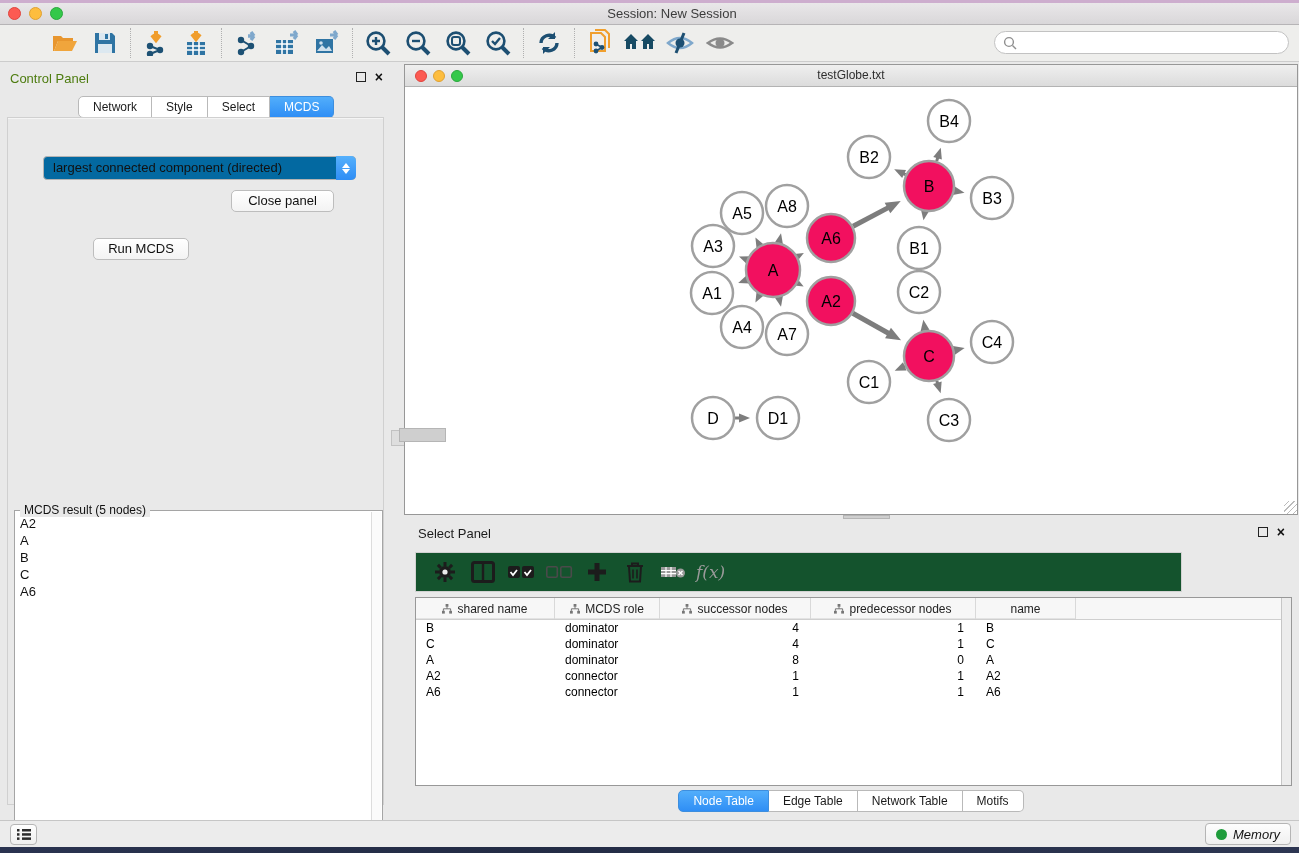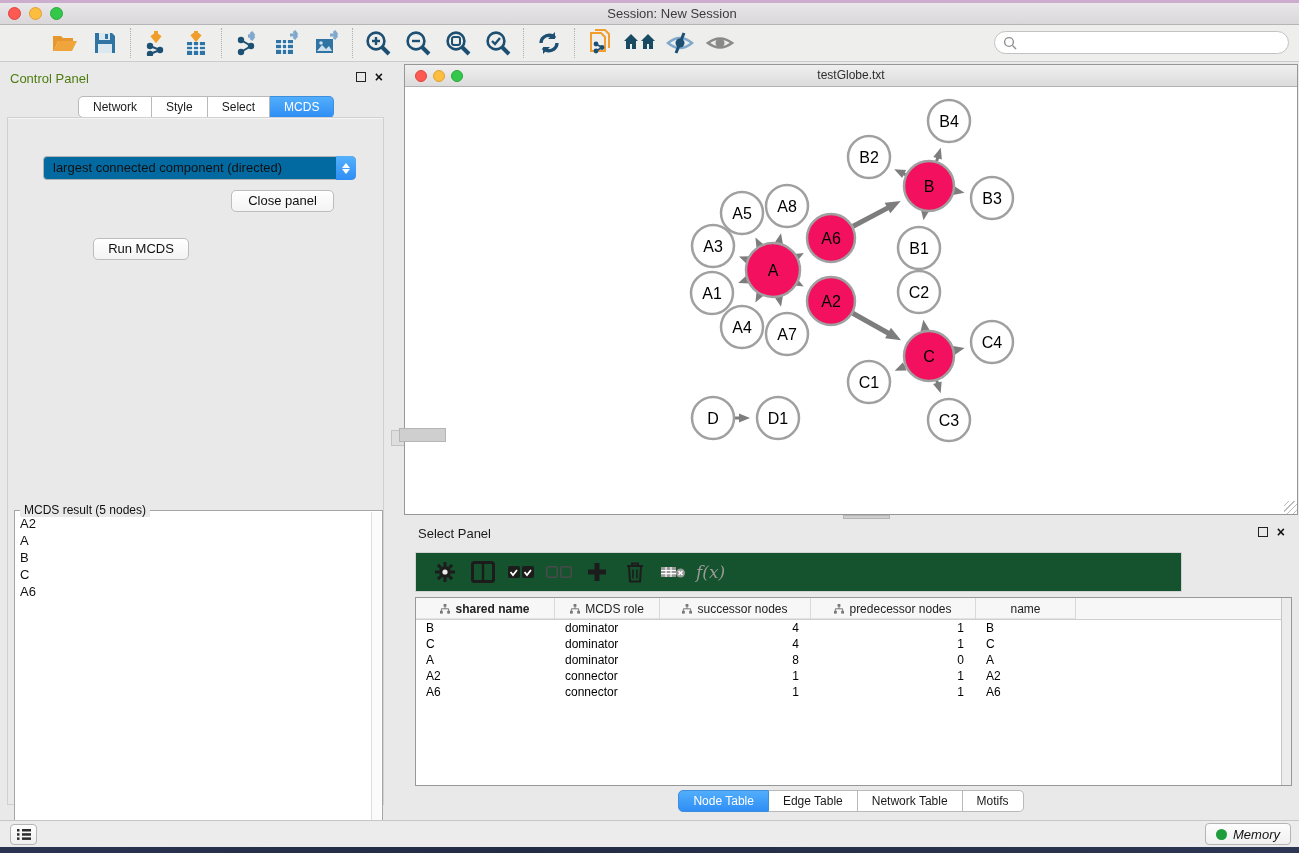--- a/index.html
+++ b/index.html
@@ -530,21 +530,21 @@
             </g>
             <circle cx="20.5" cy="9" r="4.5" fill="#9a9a9a"></circle>
             <path d="M18.5 7 l4 4 M22.5 7 l-4 4" stroke="#fff" stroke-width="1.4"></path>
           </svg>
         </span>
       </div>
     <div id="fx-label">f(x)</div>
   </div>
   <div id="data-table">
     <div id="tbl-head">
-        <div class="th" style="width: 139px; font-weight: bold;">
+        <div class="th" style="width: 139px;">
           <svg width="10" height="10" viewBox="0 0 10 10">
             <rect x="3.6" y="0" width="2.8" height="2.8" fill="#777"></rect>
             <path d="M5 2.8 v2 M1.4 4.8 v2 M8.6 4.8 v2 M1.4 4.8 h7.2" stroke="#777" stroke-width="1" fill="none"></path>
             <rect x="0" y="6.8" width="2.8" height="2.8" fill="#777"></rect>
             <rect x="7.2" y="6.8" width="2.8" height="2.8" fill="#777"></rect>
           </svg>
           <span>shared name</span>
         </div>
         <div class="th" style="width: 105px;">
           <svg width="10" height="10" viewBox="0 0 10 10">

